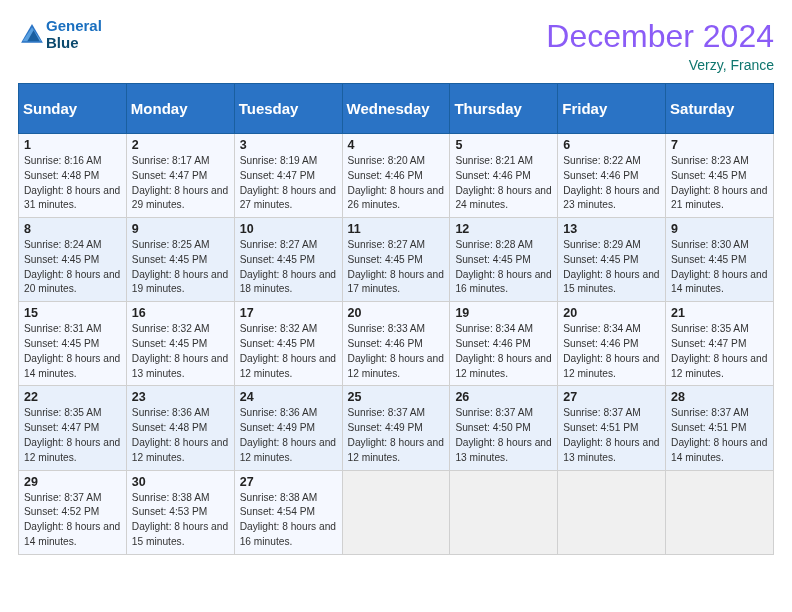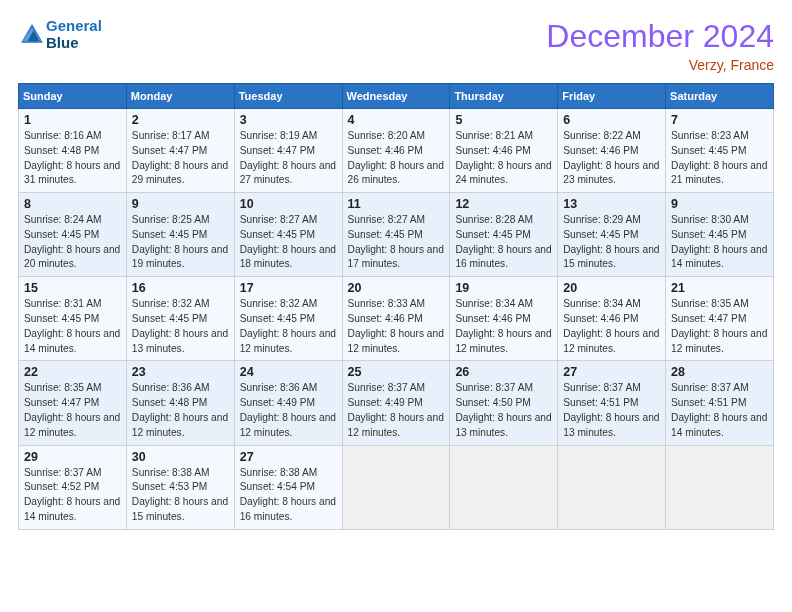--- a/index.html
+++ b/index.html
@@ -42,34 +42,34 @@
     .title-block {
       text-align: right;
     }
     .month-title {
       font-size: 32px;
       font-weight: normal;
       color: #8b5cf6;
     }
     .location {
       font-size: 14px;
-      color: #c2410c;
+      color: #0f766e;
       margin-top: 2px;
     }
     .calendar-table {
       width: 100%;
       border-collapse: collapse;
       font-size: 11px;
     }
     .calendar-table thead tr th {
       background: #2a73c5;
       color: #fff;
       font-weight: bold;
-      font-size: 11px;
-      padding: 6px 4px;
+      font-size: 15px;
+      padding: 16px 4px;
       text-align: left;
       border: 1px solid #1a5fa0;
     }
     .calendar-table tbody tr td {
       vertical-align: top;
       border: 1px solid #d0d0d0;
       padding: 4px 5px;
       min-width: 100px;
       background: #fff;
       height: 78px;

